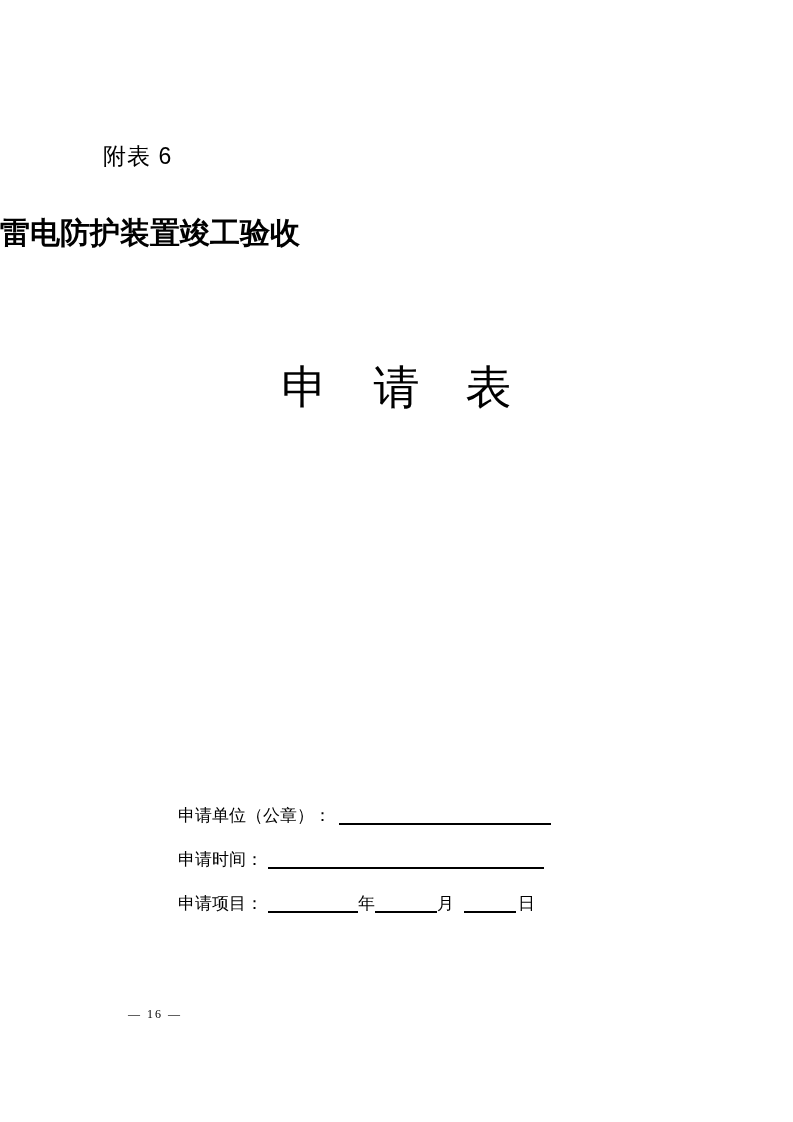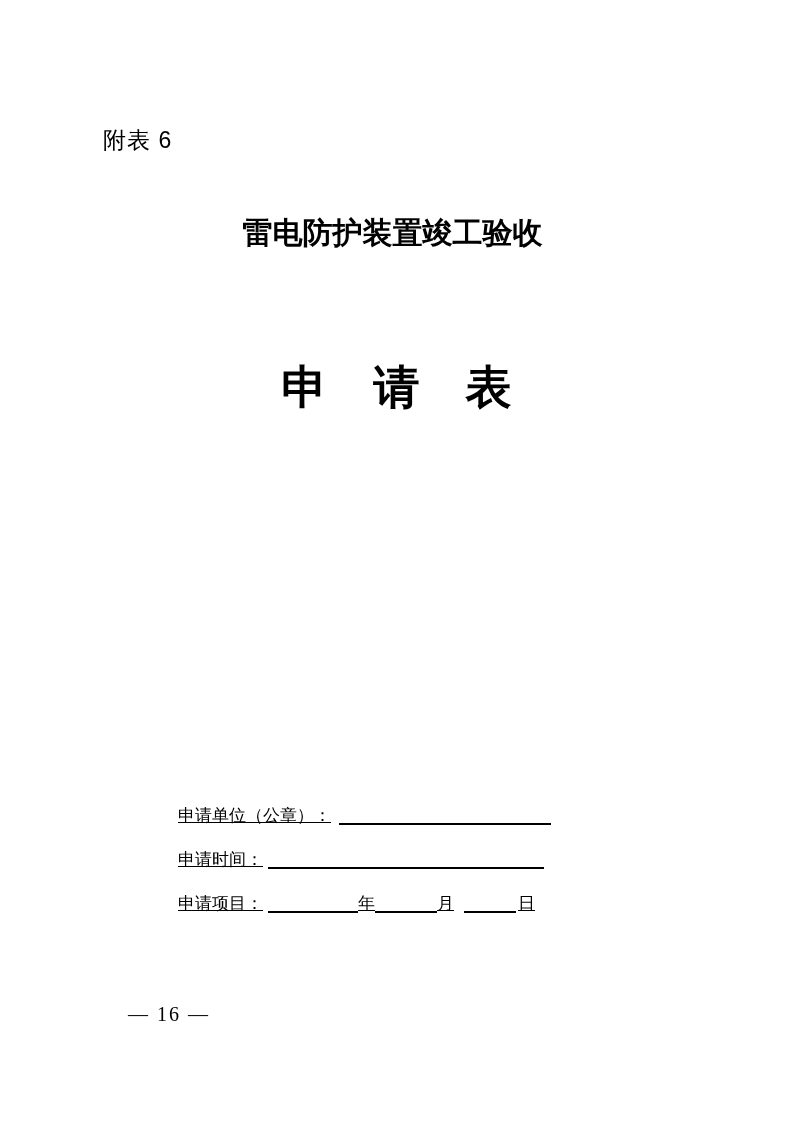--- a/index.html
+++ b/index.html
@@ -12,76 +12,75 @@
     width: 793px;
     height: 1122px;
     background: #ffffff;
     color: #000000;
     font-family: "Liberation Serif", "DejaVu Serif", serif;
     overflow: hidden;
   }
   .appendix {
     position: absolute;
     left: 103px;
-    top: 126px;
+    top: 142px;
     font-family: "Liberation Sans", "DejaVu Sans", sans-serif;
     font-size: 23px;
     line-height: 28px;
     letter-spacing: 1px;
   }
   .subtitle {
     position: absolute;
     left: 0;
     right: 8px;
     top: 216px;
-    text-align: center;
+    text-align: left;
     font-size: 30px;
     font-weight: bold;
     line-height: 34px;
   }
   .main-title {
     position: absolute;
     left: 0;
     right: 0;
     top: 360px;
     margin: 0;
     text-align: center;
     font-size: 46px;
-    font-weight: bold;
+    font-weight: normal;
     line-height: 56px;
   }
   .form {
     position: absolute;
     left: 178px;
     top: 804px;
     font-size: 17px;
   }
   .form-row {
     height: 44px;
     line-height: 24px;
     white-space: nowrap;
-    text-decoration: underline;
   }
   .blank {
     display: inline-block;
     height: 18px;
     border-bottom: 2px solid #000000;
     vertical-align: -4px;
   }
   .blank-unit    { width: 212px; margin-left: 8px; }
   .blank-project { width: 276px; margin-left: 5px; }
   .blank-year    { width: 90px;  margin-left: 5px; }
   .blank-month   { width: 62px; }
   .blank-day     { width: 52px;  margin-left: 10px; }
   .suffix-day    { margin-left: 2px; }
   .footer {
     position: absolute;
     left: 128px;
     top: 1004px;
-    font-size: 20px;
+    font-size: 12px;
     line-height: 20px;
     letter-spacing: 2px;
   }
 </style>
 </head>
 <body>
 
 <div class="page">
 
   <div class="appendix">附表 6</div>

